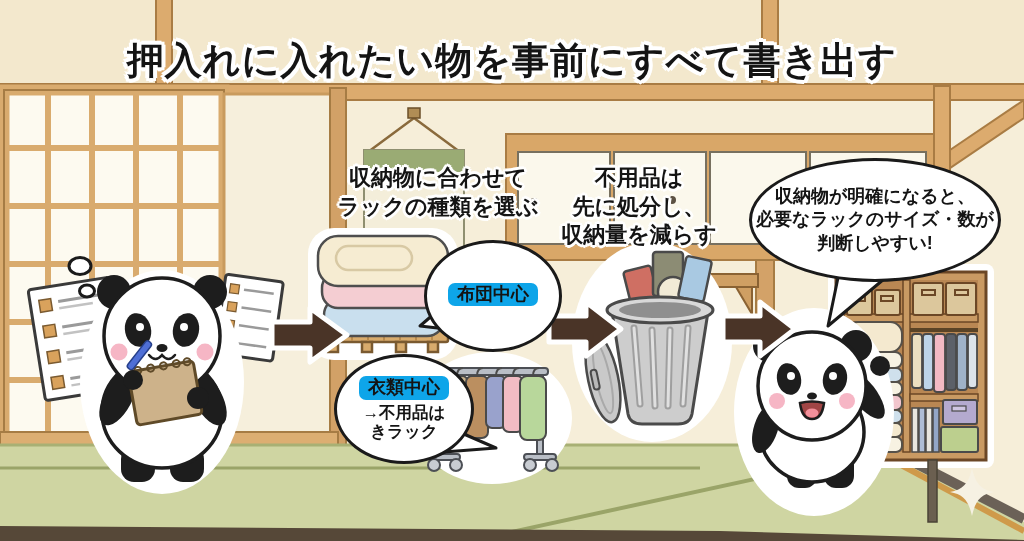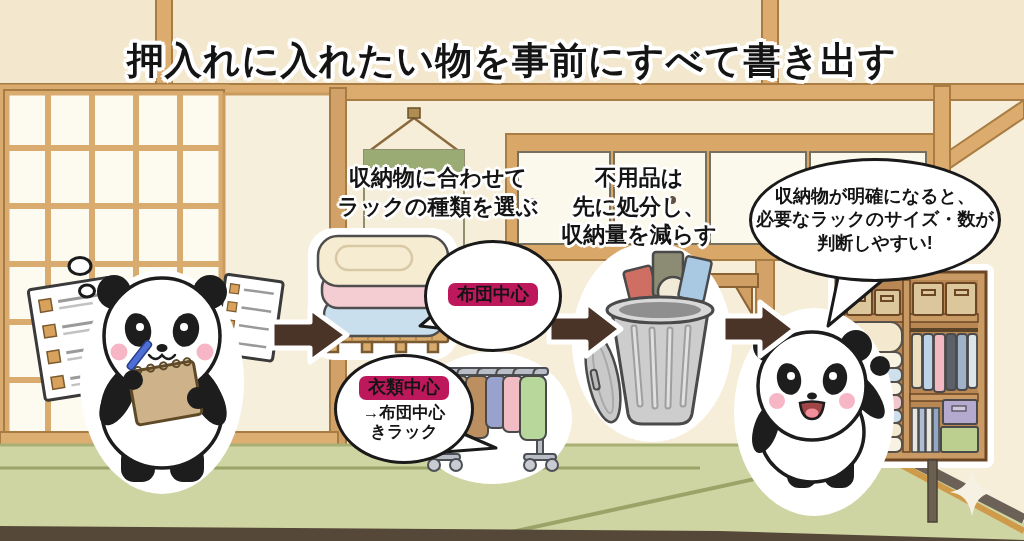--- a/index.html
+++ b/index.html
@@ -20,21 +20,21 @@
       0 -4px 0 #fff,0 4px 0 #fff,-4px 0 0 #fff,4px 0 0 #fff;
   }
   .bubble{
     position:absolute;background:#fff;border:3px solid #1a1a1a;border-radius:50%;
     display:flex;flex-direction:column;align-items:center;justify-content:center;
     text-align:center;font-weight:bold;color:#141414;white-space:pre-line;
     box-sizing:border-box;
   }
   .caption{position:absolute;line-height:1.3;font-family:Liberation Mono, monospace;}
   .tag{
-    display:inline-block;background:#be185d;border-radius:7px;padding:1px 9px;
+    display:inline-block;background:#0ea5e9;border-radius:7px;padding:1px 9px;
     font-weight:bold;font-size:18px;color:#141414;margin-bottom:3px;white-space:nowrap;
   }
 </style>
 </head>
 <body>
 
 <div class="stage">
 
   <svg width="1024" height="541" viewBox="0 0 1024 541">
 
@@ -368,18 +368,18 @@
 必要なラックのサイズ・数が
 判断しやすい!</span>
     </div>
 
     <div class="bubble" style="left:424px;top:240px;width:138px;height:112px;font-size:16.5px;line-height:1.2;">
       <span class="tag">布団中心</span>
     </div>
 
     <div class="bubble" style="left:334px;top:354px;width:140px;height:110px;font-size:16.5px;line-height:1.2;">
       <span class="tag">衣類中心</span>
-      <span>→布団中心
+      <span>→不用品は
 きラック</span>
     </div>
 
   </div>
 </div>
 
 </body></html>

